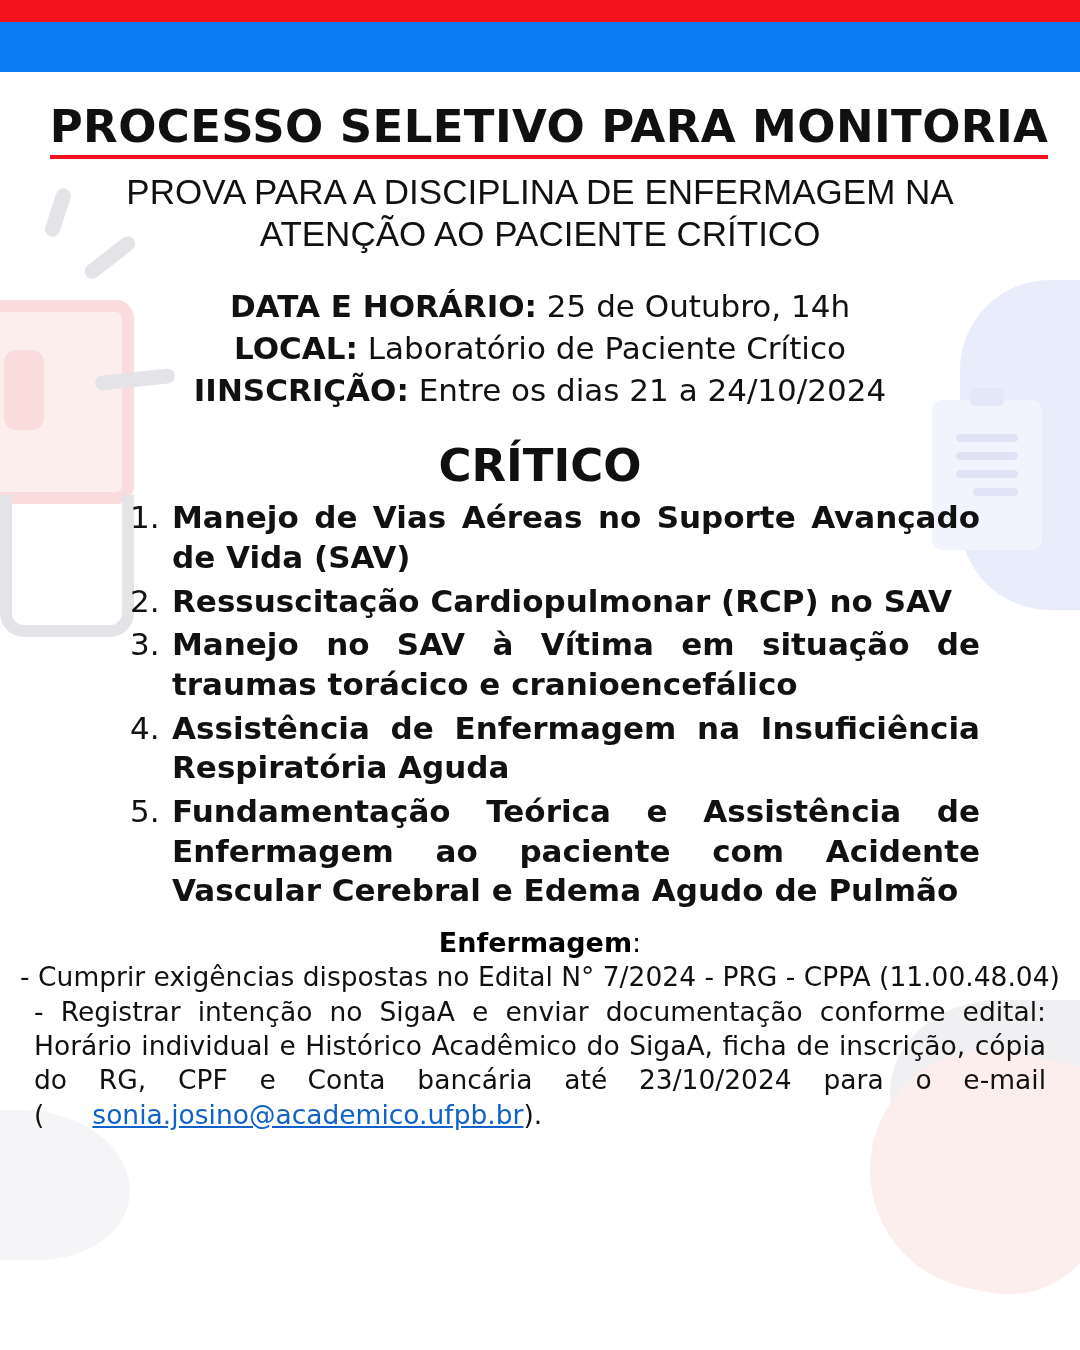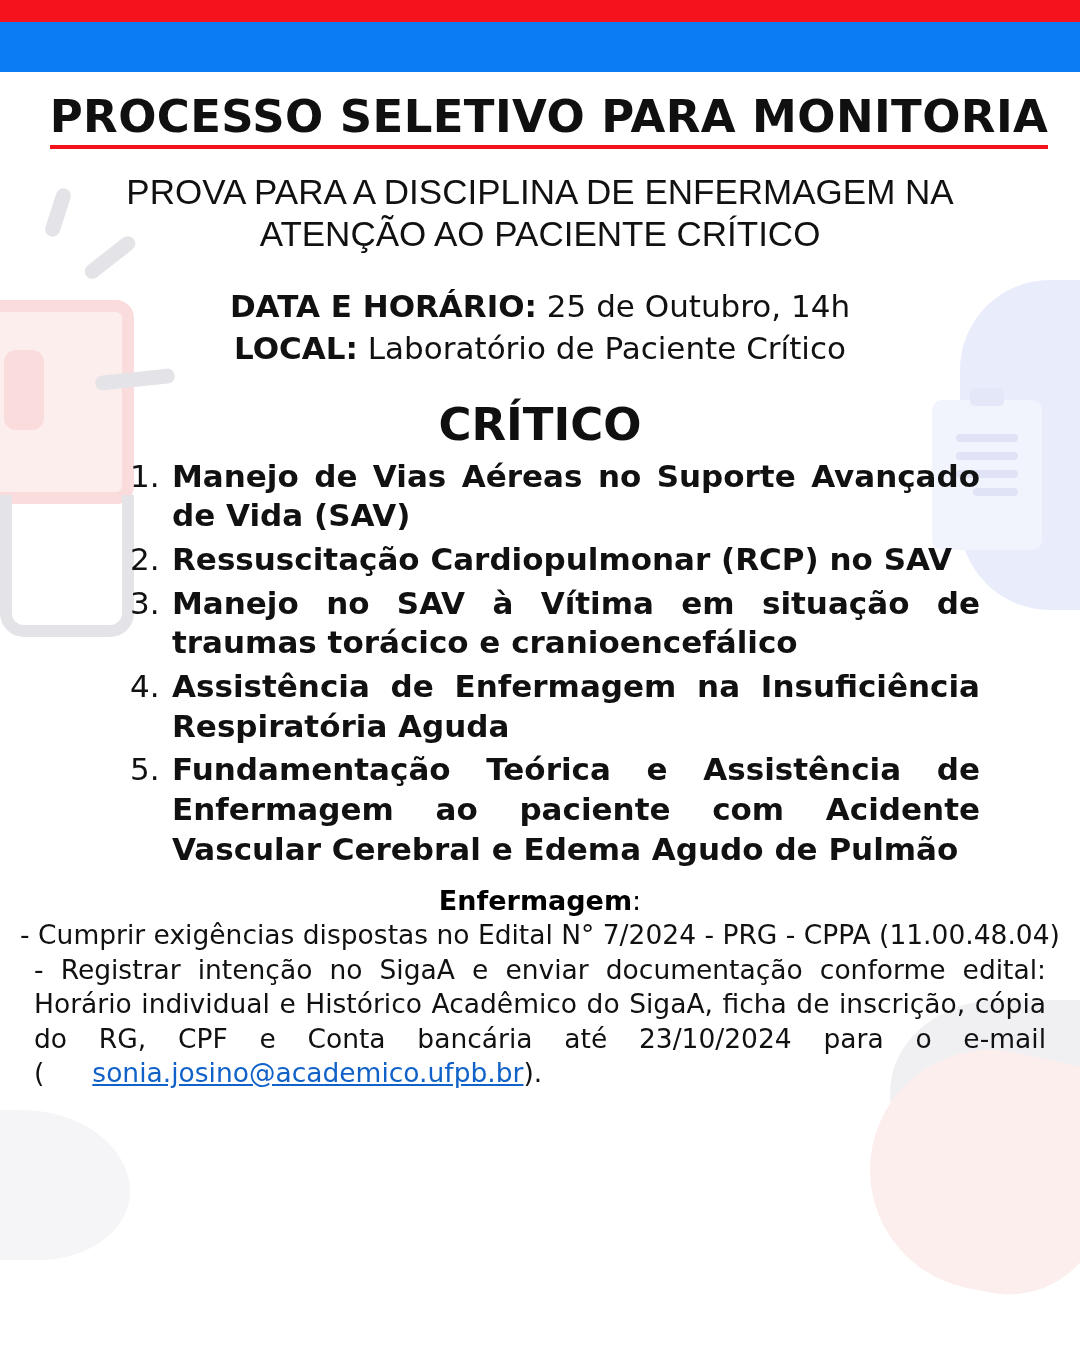--- a/index.html
+++ b/index.html
@@ -130,38 +130,38 @@
   
   .content {
     position: absolute;
     top: 72px; left: 0;
     width: 1080px;
     z-index: 3;
   }
 
   .title-wrap {
     text-align: center;
-    padding-top: 20px;
+    padding-top: 30px;
     margin-left: 18px;
   }
   h1.main-title {
     display: inline-block;
     margin: 0;
     font-size: 45px;
     font-weight: 700;
     letter-spacing: 0.4px;
     color: #101010;
     border-bottom: 4px solid #f4131c;
     padding-bottom: 3px;
     line-height: 1.1;
     font-family: "DejaVu Sans", sans-serif;
   }
 
   h2.subtitle {
-    margin: 22px auto 0;
+    margin: 12px auto 0;
     width: 900px;
     text-align: center;
     font-size: 35px;
     font-weight: 400;
     line-height: 1.22;
     color: #111;
     font-family: "Liberation Sans", sans-serif;
   }
 
   .info-block {
@@ -275,20 +275,24 @@
 
   <div class="info-block">
     <div>
       <span class="lbl">DATA E HORÁRIO:</span>
       <span>25 de Outubro, 14h</span>
     </div>
     <div>
       <span class="lbl">LOCAL:</span>
       <span>Laboratório de Paciente Crítico</span>
     </div>
+    <div>
+      <span class="lbl">IINSCRIÇÃO:</span>
+      <span>Entre os dias 21 a 24/10/2024</span>
+    </div>
   </div>
 
   <h3 class="conteudo-heading">CRÍTICO</h3>
 
   <ol class="topics">
     <li>Manejo de Vias Aéreas no Suporte Avançado de Vida (SAV)</li>
     <li>Ressuscitação Cardiopulmonar (RCP) no SAV</li>
     <li>Manejo no SAV à Vítima em situação de traumas torácico e cranioencefálico</li>
     <li>Assistência de Enfermagem na Insuficiência Respiratória Aguda</li>
     <li>Fundamentação Teórica e Assistência de Enfermagem ao paciente com Acidente Vascular Cerebral e Edema Agudo de Pulmão</li>

